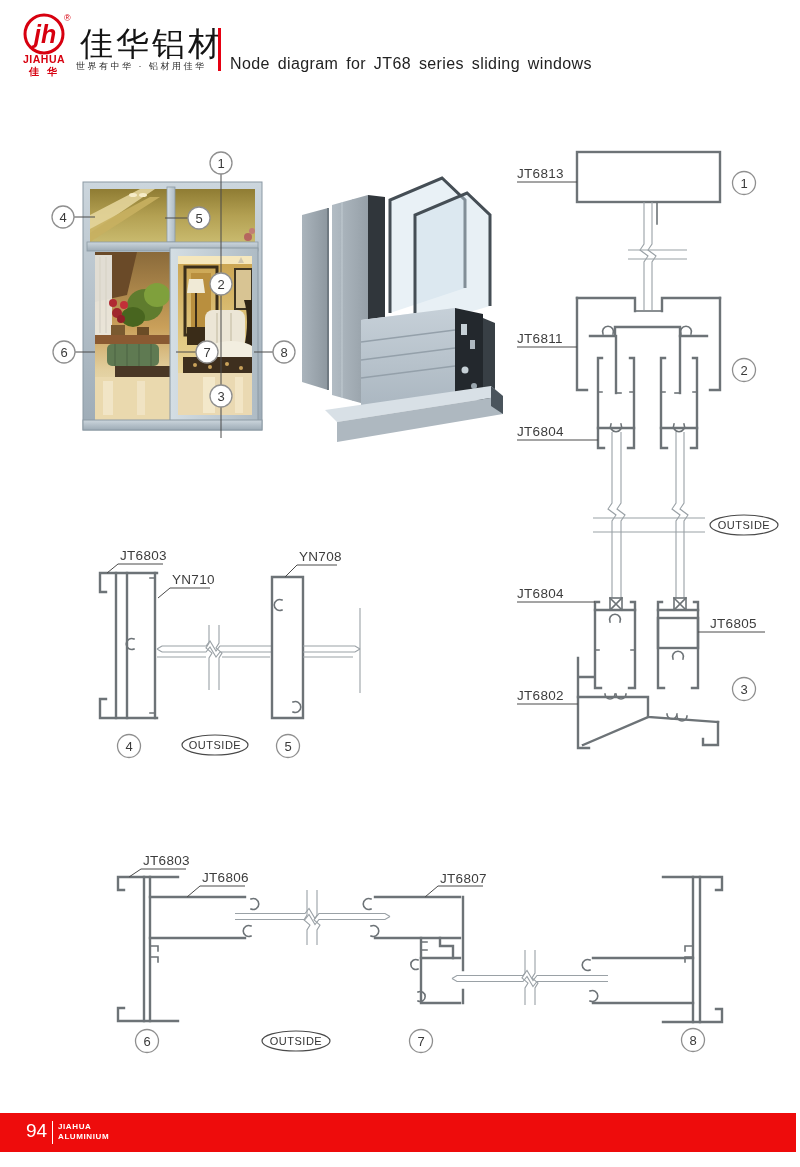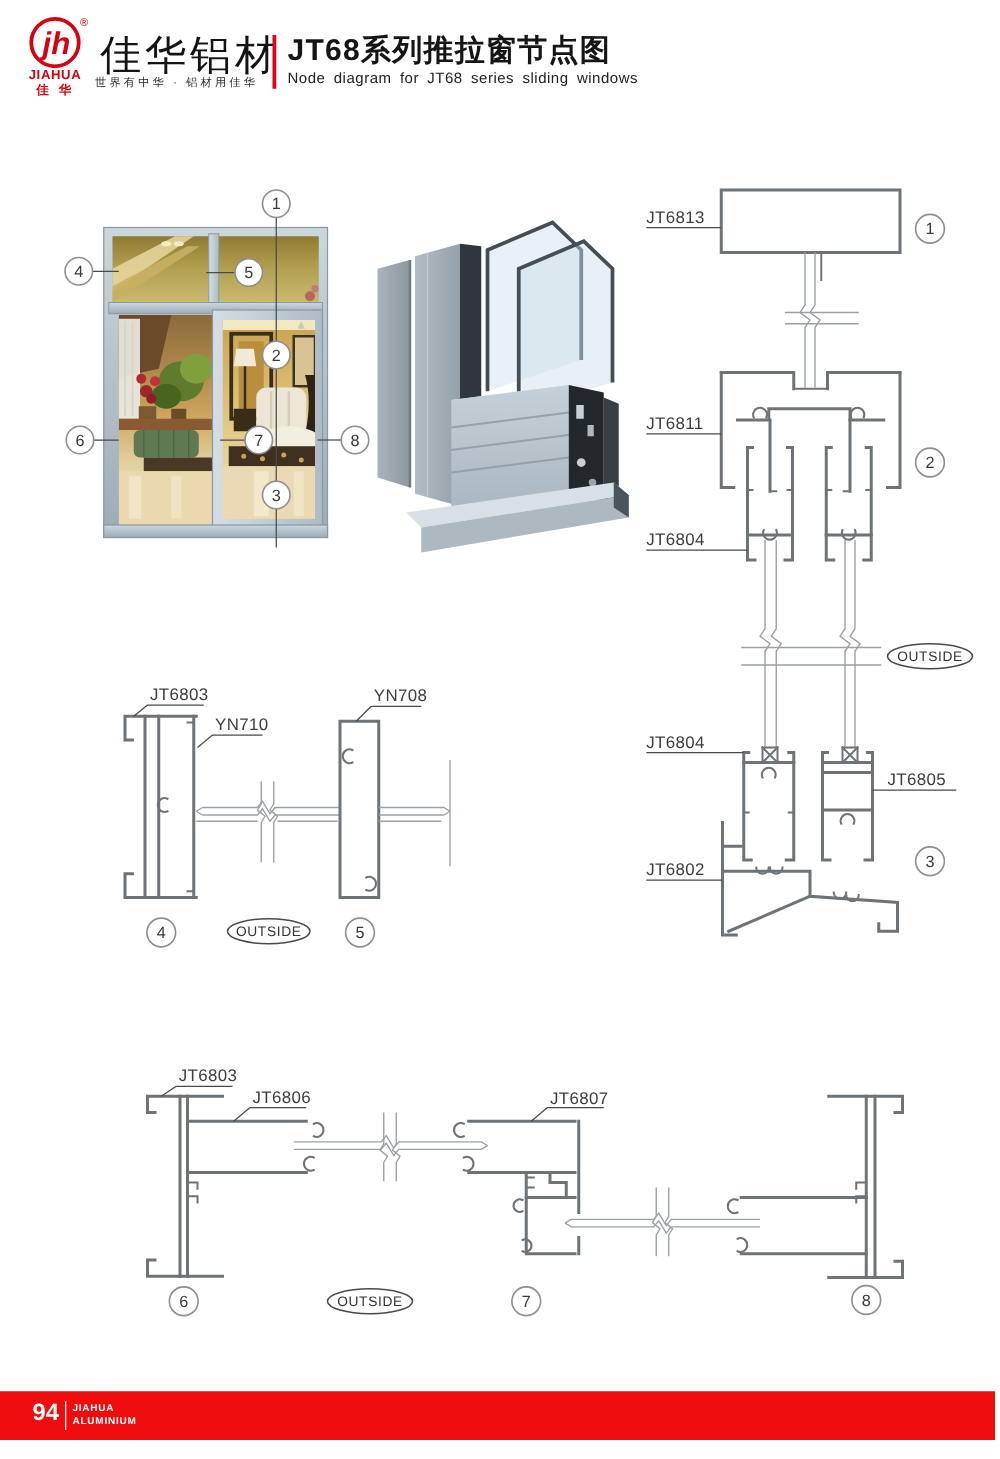--- a/index.html
+++ b/index.html
@@ -7,42 +7,42 @@
         font-family:"Liberation Sans",sans-serif;}
   
   .hdr{position:absolute;left:0;top:0;width:800px;height:95px;}
   .logo{position:absolute;left:14px;top:10px;width:64px;height:68px;}
   .brandcn{position:absolute;left:80px;top:22px;font-size:33px;font-weight:normal;color:#141414;
            letter-spacing:3px;}
   .tagline{position:absolute;left:76px;top:60px;font-size:9px;color:#2b2b2b;letter-spacing:2.5px;}
   .vdiv{position:absolute;left:218px;top:28px;width:3px;height:43px;background:#e60012;}
   .titlecn{position:absolute;left:230px;top:24px;font-size:24px;font-weight:bold;color:#151515;
            letter-spacing:1px;}
-  .titleen{position:absolute;left:230px;top:55px;font-size:12px;color:#222;letter-spacing:0.4px;
+  .titleen{position:absolute;left:230px;top:55px;font-size:16px;color:#222;letter-spacing:0.4px;
            word-spacing:3px;}
   
   .figwin{position:absolute;left:45px;top:145px;}
   .fig3d{position:absolute;left:295px;top:168px;}
   .figright{position:absolute;left:515px;top:140px;}
   .figmid{position:absolute;left:85px;top:540px;}
   .figbot{position:absolute;left:110px;top:845px;}
   
   svg text{font-family:"Liberation Sans",sans-serif;}
   .p{stroke:#6d7377;stroke-width:2.4;fill:none;stroke-linecap:square;stroke-linejoin:miter;}
   .pt{stroke:#6d7377;stroke-width:1.6;fill:none;stroke-linecap:square;}
   .g{stroke:#9aa1a6;stroke-width:1.1;fill:none;}
   .ld{stroke:#4a4a4a;stroke-width:1;fill:none;}
   .lbl{font-size:13.5px;fill:#3d3d3d;letter-spacing:0.3px;}
   .co-c{fill:#fff;stroke:#8f8f8f;stroke-width:1.3;}
   .co-t{font-size:13px;fill:#3a3a3a;text-anchor:middle;}
   .ov-e{fill:#fff;stroke:#4a4a4a;stroke-width:1.2;}
   .ov-t{font-size:11px;fill:#333;text-anchor:middle;letter-spacing:0.5px;}
   
   .ftr{position:absolute;left:0;top:1113px;width:800px;height:39px;background:#ee0c0c;}
-  .ftr .pgnum{position:absolute;left:26px;top:7px;font-size:19px;font-weight:bold;color:#fff;}
+  .ftr .pgnum{position:absolute;left:26px;top:7px;font-size:19px;font-weight:normal;color:#fff;}
   .ftr .fdiv{position:absolute;left:52px;top:8px;width:1px;height:23px;background:#fff;}
   .ftr .fb{position:absolute;left:58px;top:9px;font-size:8px;font-weight:bold;color:#fff;
            letter-spacing:0.6px;line-height:10px;}
 </style>
 </head>
 <body>
 
 <div class="page">
 
   <div class="hdr">
@@ -51,21 +51,20 @@
         <circle cx="30" cy="24" r="19" fill="none" stroke="#d7000f" stroke-width="3"></circle>
         <text x="20" y="33" font-style="italic" font-weight="bold" font-size="25" fill="#d7000f">jh</text>
         <text x="50" y="11" font-size="9" fill="#d7000f">®</text>
         <text x="30" y="53" text-anchor="middle" font-weight="bold" font-size="10.5" fill="#d7000f" letter-spacing="0.5">JIAHUA</text>
         <text x="33" y="65" text-anchor="middle" font-weight="bold" font-size="10" fill="#d7000f" letter-spacing="8">佳华</text>
       </svg>
     </div>
     <div class="brandcn">佳华铝材</div>
     <div class="tagline">世界有中华 · 铝材用佳华</div>
     <div class="vdiv"></div>
-    <div class="titlecn">JT68系列推拉窗节点图</div>
     <div class="titleen">Node diagram for JT68 series sliding windows</div>
   </div>
 
   <svg class="figwin" width="255" height="300" viewBox="0 0 255 300">
     <defs>
       <linearGradient id="frm" x1="0" y1="0" x2="0" y2="1">
         <stop offset="0" stop-color="#ccd6dd"></stop>
           <stop offset="1" stop-color="#9dabb6"></stop>
       </linearGradient>
       <linearGradient id="frm2" x1="0" y1="0" x2="1" y2="0">

